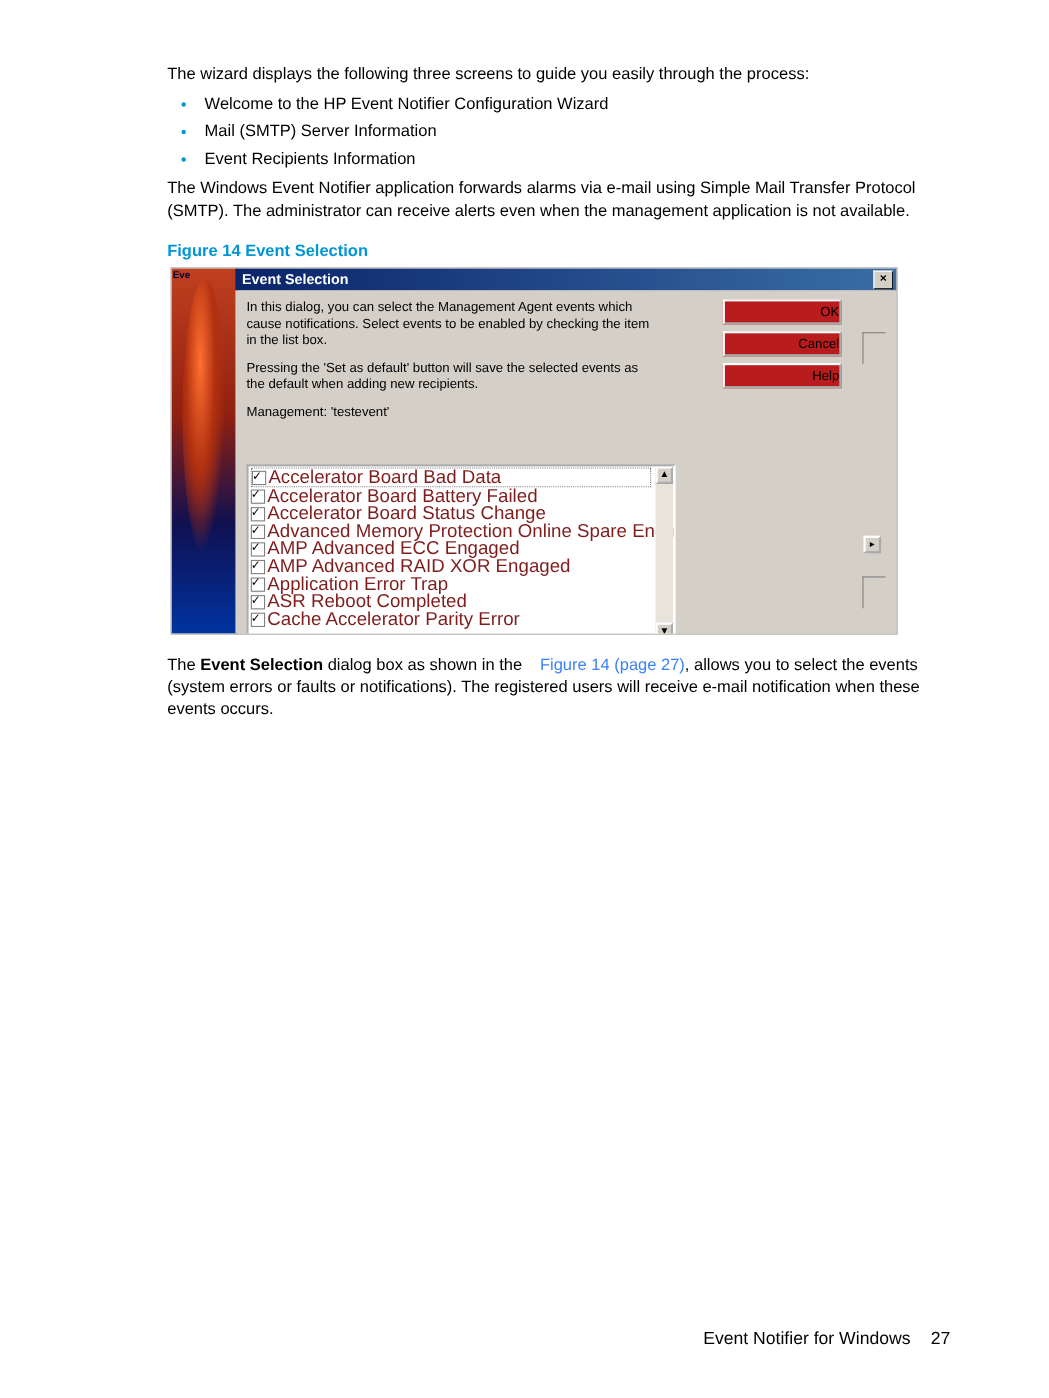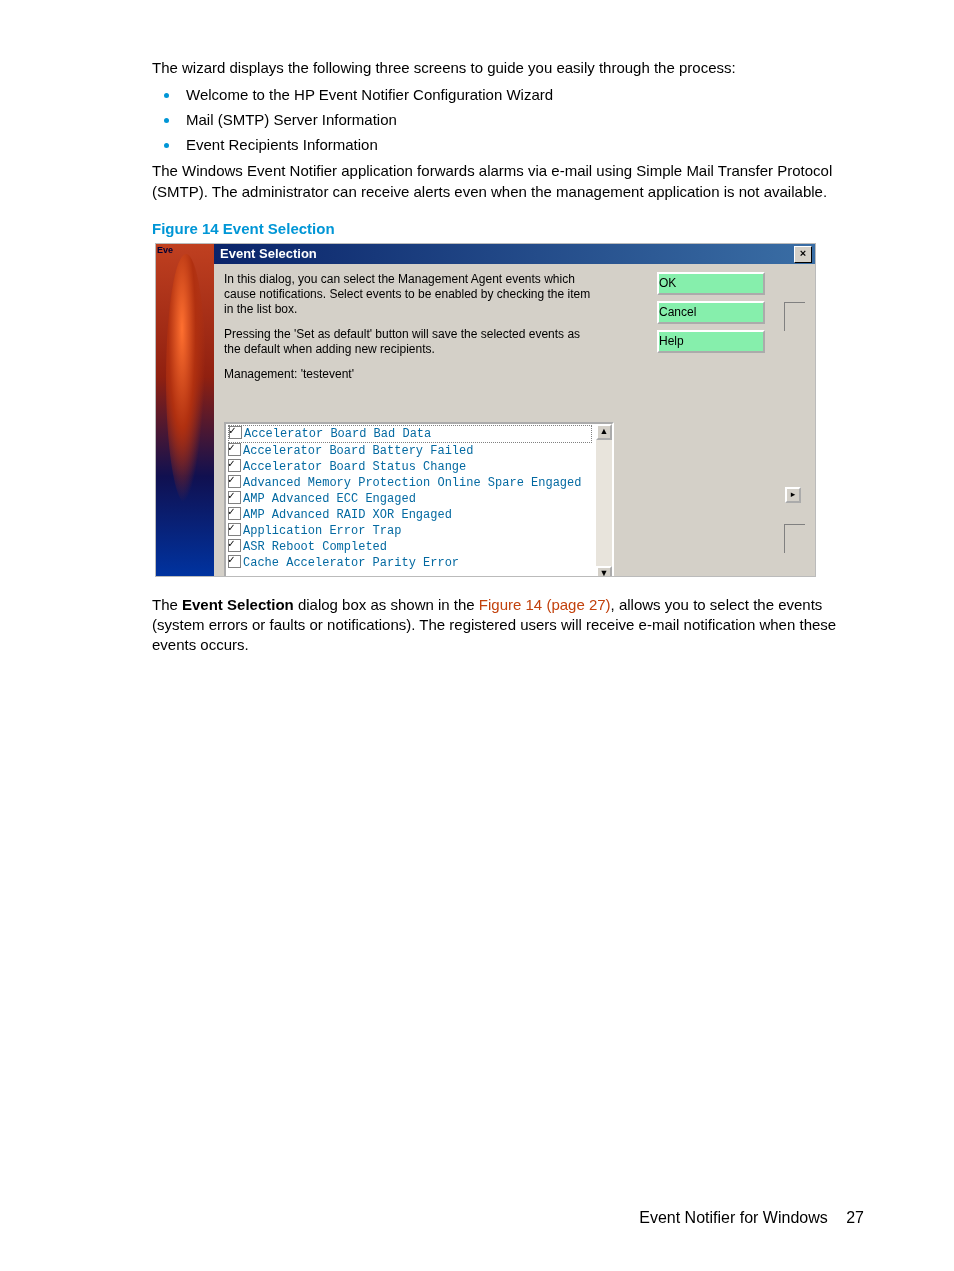--- a/index.html
+++ b/index.html
@@ -34,21 +34,22 @@
     color: #0096d6;
     font-size: 16px;
   }
   .fig-caption {
     color: #0096d6;
     font-weight: bold;
     font-size: 15px;
     margin: 18px 0 4px 0;
   }
   .link {
-    color: #c2410c;
+    color: #3b82f6;
+    margin-left: 12px;
   }
   .bold { font-weight: bold; }
 
   
   .screenshot {
     border: 1px solid #bbb;
     width: 659px;
     height: 332px;
     margin: 6px 0 18px 3px;
     background: #d4d0c8;
@@ -133,24 +134,24 @@
     position: absolute;
     right: 48px;
     top: 8px;
     width: 110px;
   }
   .win-btn {
     display: block;
     width: 108px;
     height: 23px;
     margin-bottom: 6px;
-    background: #86efac;
+    background: #b91c1c;
     border: 2px outset #fff;
     font-size: 12px;
-    text-align: left;
+    text-align: right;
     line-height: 19px;
     box-sizing: border-box;
   }
   .mid-buttons {
     position: absolute;
     right: 48px;
     top: 163px;
     width: 110px;
   }
   .listbox {
@@ -161,25 +162,24 @@
     height: 162px;
     background: #fff;
     border: 2px inset #fff;
     box-sizing: border-box;
     overflow: hidden;
   }
   .list-inner {
     padding: 1px 2px;
   }
   .list-item {
-    font-size: 12px;
+    font-size: 17px;
     line-height: 16px;
     white-space: nowrap;
-    color: #0369a1;
-    font-family: Liberation Mono, monospace;
+    color: #7f1d1d;
   }
   .list-item.first {
     border: 1px dotted #808080;
     margin-right: 18px;
   }
   .chk {
     display:inline-block;
     width:11px; height:11px;
     border:1px solid #808080;
     background:#fff;

